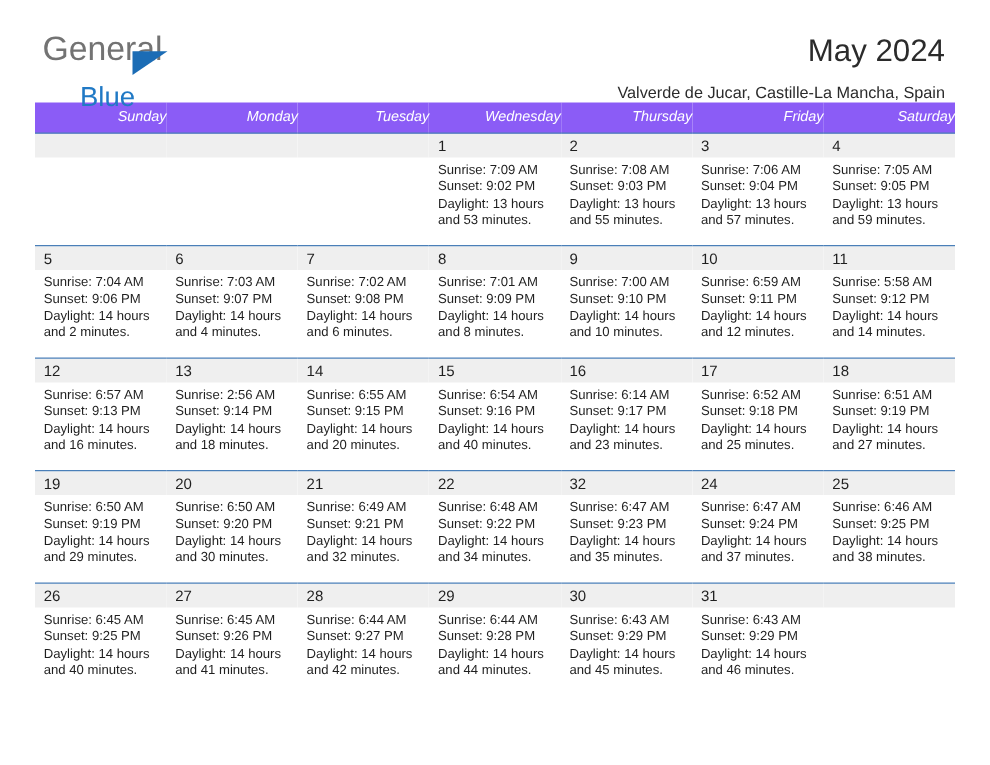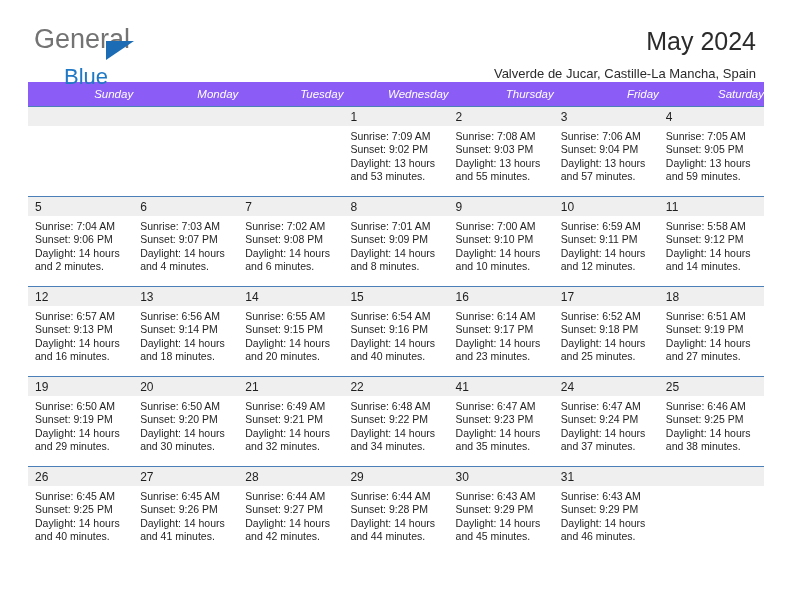--- a/index.html
+++ b/index.html
@@ -286,21 +286,21 @@
             <div class="details">
               <div>Sunrise: 6:57 AM</div>
               <div>Sunset: 9:13 PM</div>
               <div>Daylight: 14 hours</div>
               <div>and 16 minutes.</div>
             </div>
           </td>
           <td>
             <div class="daynum">13</div>
             <div class="details">
-              <div>Sunrise: 6:56 AM</div>
+              <div>Sunrise: 2:56 AM</div>
               <div>Sunset: 9:14 PM</div>
               <div>Daylight: 14 hours</div>
               <div>and 18 minutes.</div>
             </div>
           </td>
           <td>
             <div class="daynum">14</div>
             <div class="details">
               <div>Sunrise: 6:55 AM</div>
               <div>Sunset: 9:15 PM</div>
@@ -376,21 +376,21 @@
           <td>
             <div class="daynum">22</div>
             <div class="details">
               <div>Sunrise: 6:48 AM</div>
               <div>Sunset: 9:22 PM</div>
               <div>Daylight: 14 hours</div>
               <div>and 34 minutes.</div>
             </div>
           </td>
           <td>
-            <div class="daynum">41</div>
+            <div class="daynum">32</div>
             <div class="details">
               <div>Sunrise: 6:47 AM</div>
               <div>Sunset: 9:23 PM</div>
               <div>Daylight: 14 hours</div>
               <div>and 35 minutes.</div>
             </div>
           </td>
           <td>
             <div class="daynum">24</div>
             <div class="details">

